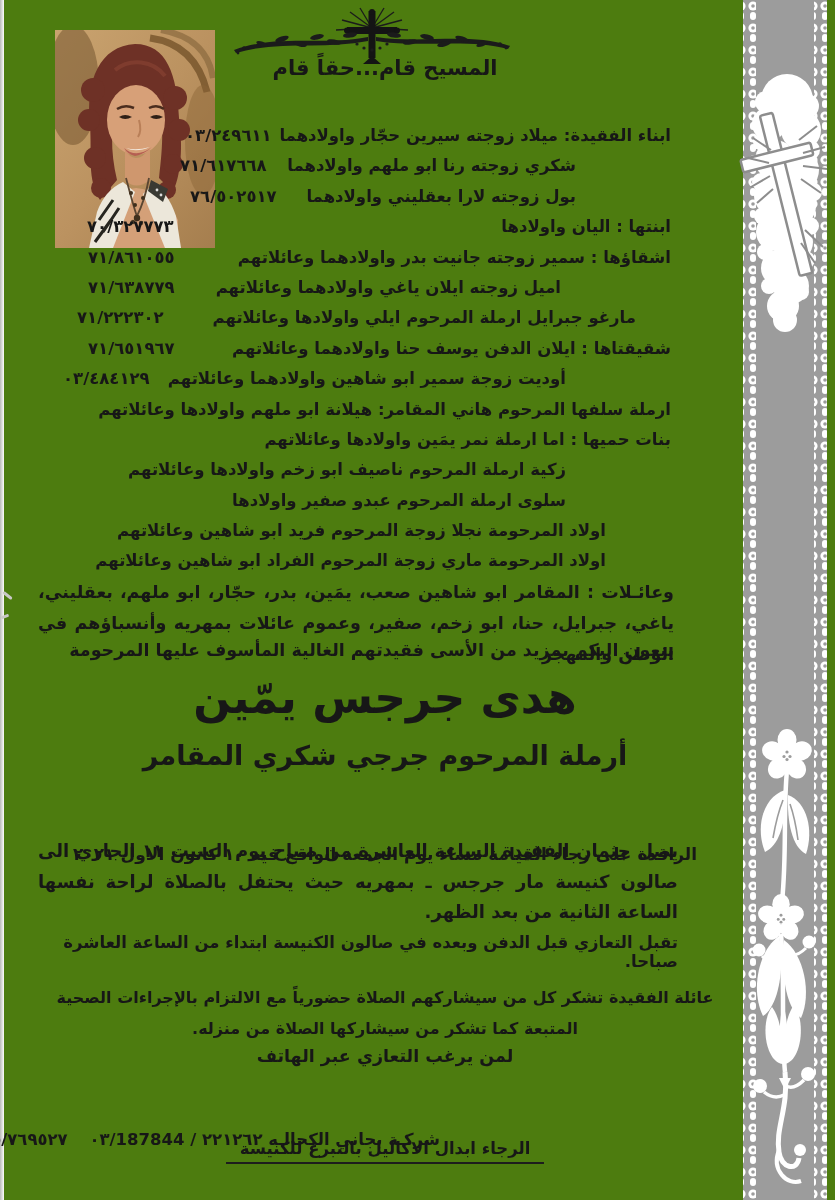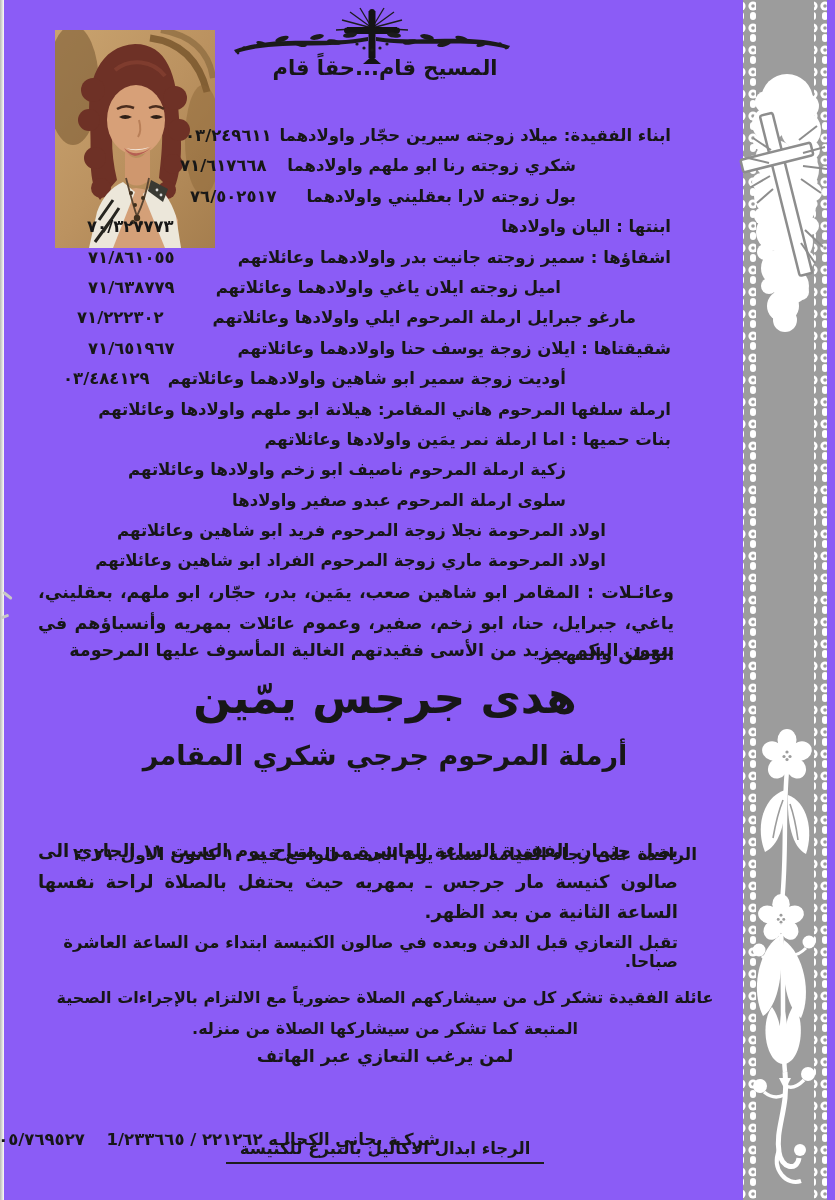--- a/index.html
+++ b/index.html
@@ -1,18 +1,18 @@
 <!DOCTYPE html>
 <html lang="ar"><head>
 <meta charset="utf-8">
 <style>
   html,body{margin:0;padding:0;background:#dcdcda;}
   .sheet{
     position:relative;width:835px;height:1200px;margin:0 auto;
-    background:#8b5cf6;overflow:hidden;
+    background:#4d7c0f;overflow:hidden;
     font-family:"DejaVu Sans",sans-serif;font-weight:700;color:#171717;
   }
   .edge-shade{position:absolute;left:0;top:0;width:4px;height:1200px;background:linear-gradient(90deg,#b9b9b7,#fcfcfa);}
   .smudge{position:absolute;background:#c9c9c6;border-radius:2px;}
 
   
   .band{position:absolute;left:735px;top:0;width:100px;height:1200px;}
 
   
   .photo{position:absolute;left:55px;top:30px;width:160px;height:218px;}
@@ -168,21 +168,21 @@
   <div class="risen-title">المسيح قام...حقاً قام</div>
 
   <div class="family" id="family">
       <div class="fam-row" style="padding-right: 0px;"><span>ابناء الفقيدة: ميلاد زوجته سيرين حجّار واولادهما</span><bdi class="fam-num" style="left: 150px;">٠٣/٢٤٩٦١١</bdi></div>
       <div class="fam-row" style="padding-right: 95px;"><span>شكري زوجته رنا ابو ملهم واولادهما</span><bdi class="fam-num" style="left: 145px;">٧١/٦١٧٦٦٨</bdi></div>
       <div class="fam-row" style="padding-right: 95px;"><span>بول زوجته لارا بعقليني واولادهما</span><bdi class="fam-num" style="left: 155px;">٧٦/٥٠٢٥١٧</bdi></div>
       <div class="fam-row" style="padding-right: 0px;"><span>ابنتها : اليان واولادها</span><bdi class="fam-num" style="left: 52px;">٧٠/٣٢٧٧٧٣</bdi></div>
       <div class="fam-row" style="padding-right: 0px;"><span>اشقاؤها : سمير زوجته جانيت بدر واولادهما وعائلاتهم</span><bdi class="fam-num" style="left: 53px;">٧١/٨٦١٠٥٥</bdi></div>
       <div class="fam-row" style="padding-right: 110px;"><span>اميل زوجته ايلان ياغي واولادهما وعائلاتهم</span><bdi class="fam-num" style="left: 53px;">٧١/٦٣٨٧٧٩</bdi></div>
       <div class="fam-row" style="padding-right: 35px;"><span>مارغو جبرايل ارملة المرحوم ايلي واولادها وعائلاتهم</span><bdi class="fam-num" style="left: 42px; text-align: center;">٧١/٢٢٢٣٠٢</bdi></div>
-      <div class="fam-row" style="padding-right: 0px;"><span>شقيقتاها : ايلان زوجة يوسف حنا واولادهما وعائلاتهم</span><bdi class="fam-num" style="left: 53px;">٧١/٦٥١٩٦٧</bdi></div>
+      <div class="fam-row" style="padding-right: 0px;"><span>شقيقتاها : ايلان الدفن يوسف حنا واولادهما وعائلاتهم</span><bdi class="fam-num" style="left: 53px;">٧١/٦٥١٩٦٧</bdi></div>
       <div class="fam-row" style="padding-right: 105px;"><span>أوديت زوجة سمير ابو شاهين واولادهما وعائلاتهم</span><bdi class="fam-num" style="left: 28px;">٠٣/٤٨٤١٢٩</bdi></div>
       <div class="fam-row" style="padding-right: 0px;"><span>ارملة سلفها المرحوم هاني المقامر: هيلانة ابو ملهم واولادها وعائلاتهم</span></div>
       <div class="fam-row" style="padding-right: 0px;"><span>بنات حميها : اما ارملة نمر يمَين واولادها وعائلاتهم</span></div>
       <div class="fam-row" style="padding-right: 105px;"><span>زكية ارملة المرحوم ناصيف ابو زخم واولادها وعائلاتهم</span></div>
       <div class="fam-row" style="padding-right: 105px;"><span>سلوى ارملة المرحوم عبدو صفير واولادها</span></div>
       <div class="fam-row" style="padding-right: 65px;"><span>اولاد المرحومة نجلا زوجة المرحوم فريد ابو شاهين وعائلاتهم</span></div>
       <div class="fam-row" style="padding-right: 65px;"><span>اولاد المرحومة ماري زوجة المرحوم الفراد ابو شاهين وعائلاتهم</span></div>
     </div>
 
   <div class="families-para">وعائـلات : المقامر ابو شاهين صعب، يمَين، بدر، حجّار، ابو ملهم، بعقليني، ياغي، جبرايل، حنا، ابو زخم، صفير، وعموم عائلات بمهريه وأنسباؤهم في الوطن والمهجر</div>
@@ -198,21 +198,21 @@
   <div class="phone-note">لمن يرغب التعازي عبر الهاتف</div>
 
   <div class="wreaths">
     <span>الرجاء ابدال الاكاليل بالتبرع للكنيسة</span>
   </div>
 
   <div class="company">
     <span>شركـة بجاني الكحالـه</span>
     <bdi>٢٢١٢٦٢</bdi>
     <span>/</span>
-    <bdi>1/٢٣٣٦٦٥</bdi>
+    <bdi>٠٣/187844</bdi>
     <bdi class="gap">٠٥/٧٦٩٥٢٧</bdi>
   </div>
 
   <div class="band">
     <svg width="100" height="1200" viewBox="0 0 100 1200">
       <defs>
         <pattern id="chain" width="12" height="22" patternUnits="userSpaceOnUse">
           <circle cx="6" cy="6" r="4.6" fill="#fff"></circle>
           <circle cx="6" cy="6" r="1.8" fill="#9c9c9c"></circle>
           <rect x="3" y="12" width="6" height="8" rx="3" fill="#fff"></rect>

